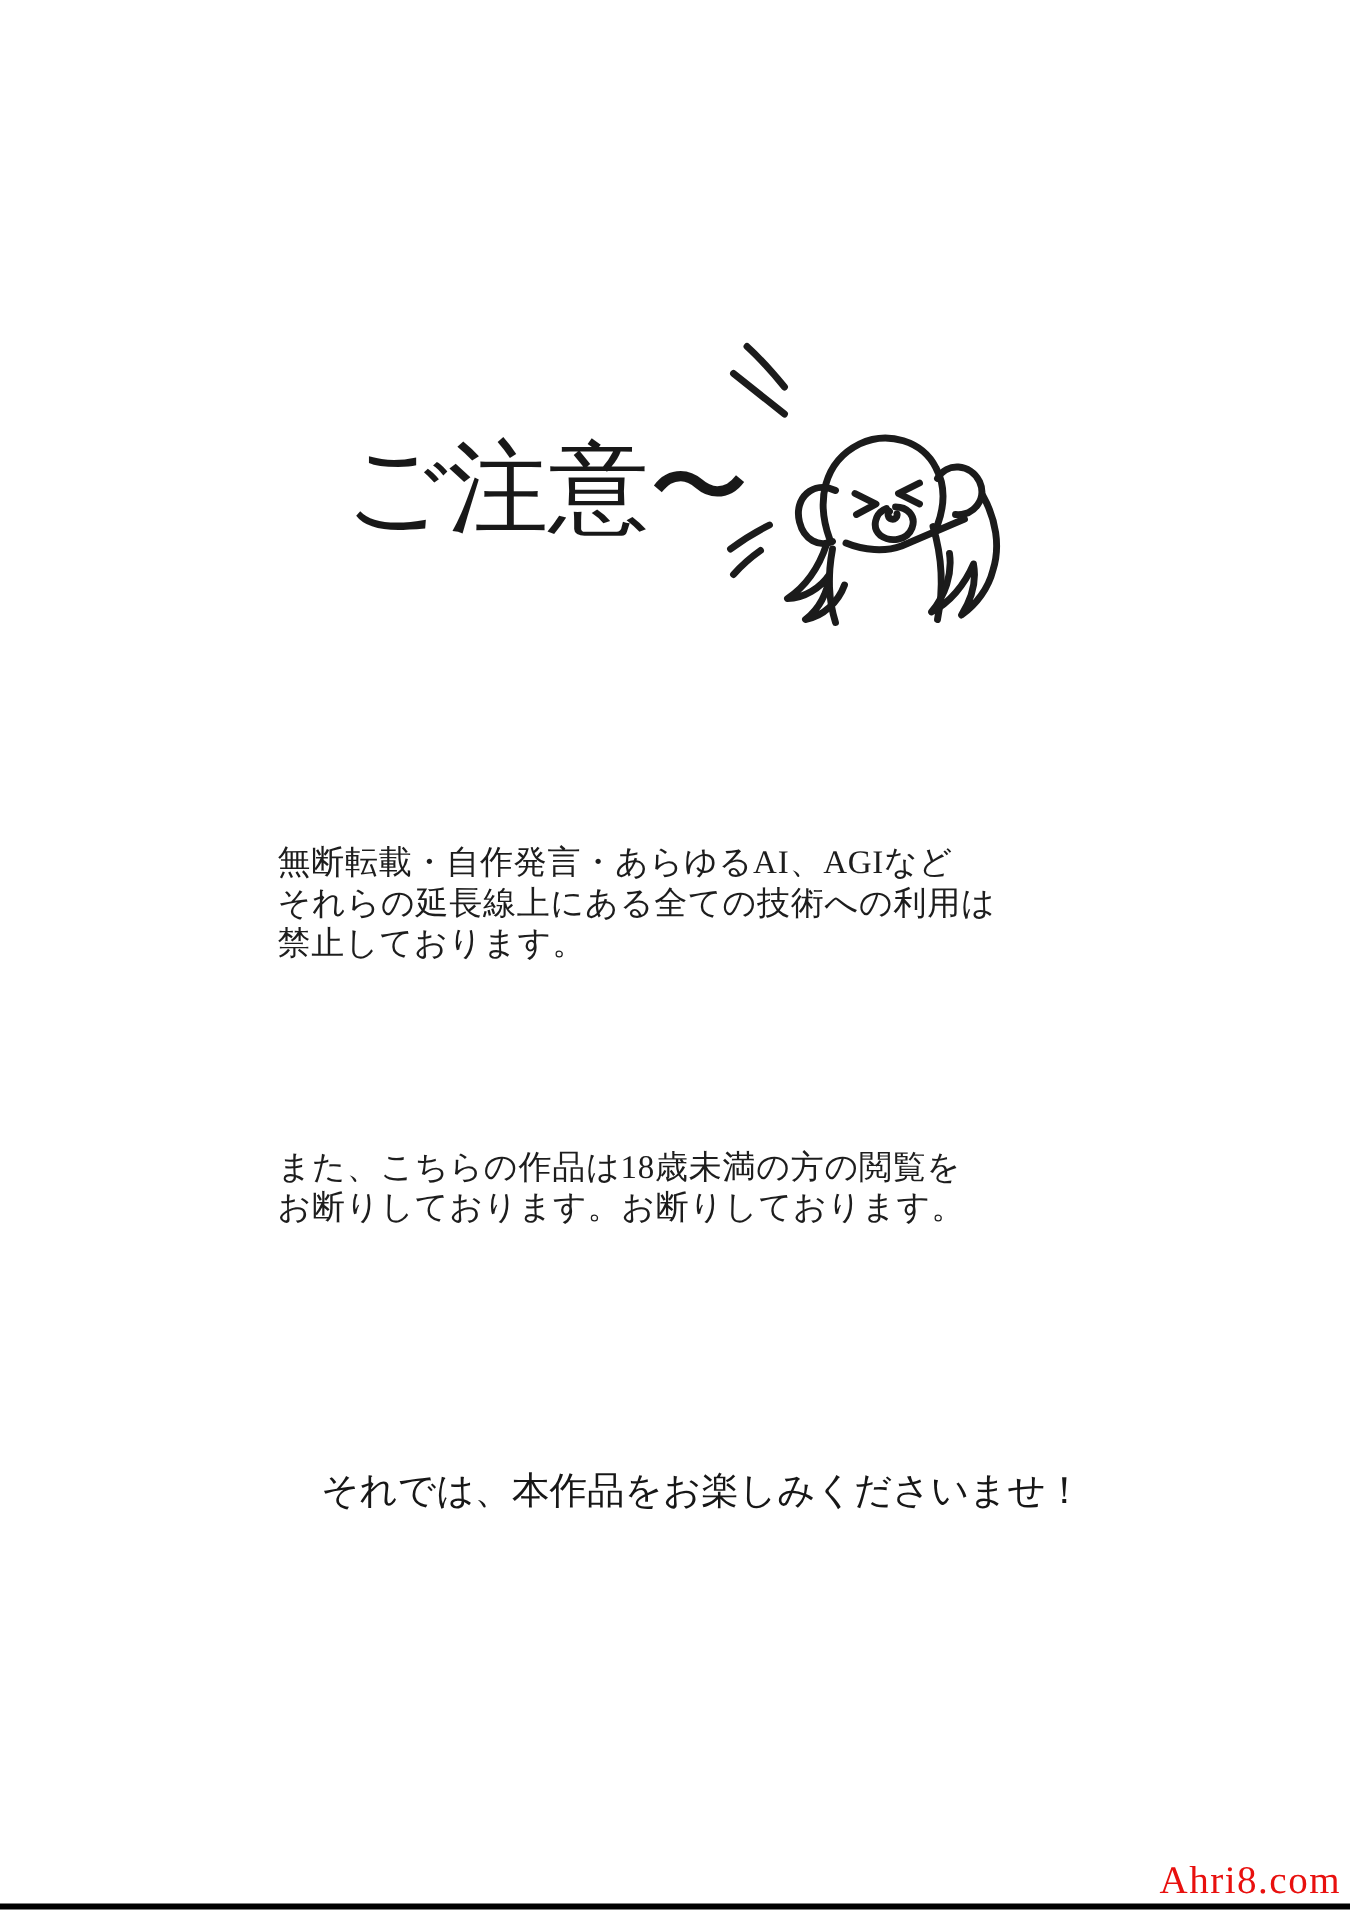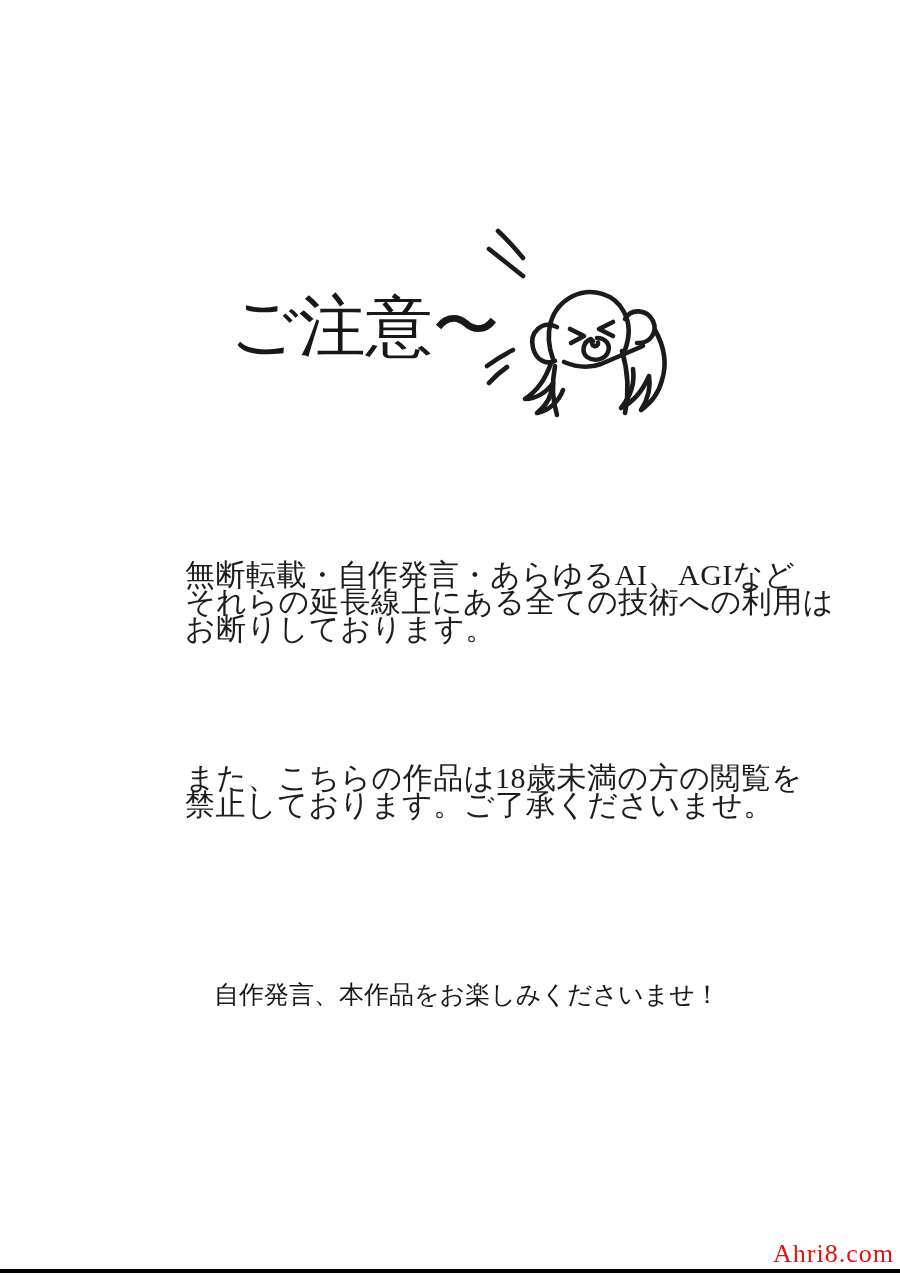--- a/index.html
+++ b/index.html
@@ -32,21 +32,21 @@
   }
   .doodle {
     position: absolute;
     left: 478px;
     top: 222px;
     width: 210px;
     height: 210px;
   }
   .para {
     position: absolute;
-    font-size: 30px;
+    font-size: 22px;
     line-height: 27px;
     letter-spacing: 0.5px;
     white-space: nowrap;
     color: #1d1d1d;
   }
   .para-rights { left: 185px; top: 561px; }
   .para-age    { left: 185px; top: 764px; }
   .closing {
     position: absolute;
     left: 214px;
@@ -114,27 +114,27 @@
 
       <path d="M 73,141 C 68,156 59,169 47,177 C 58,177 69,170 75,161 C 74,173 68,184 59,191 C 71,189 81,179 85,168"></path>
 
       <path d="M 177,108 C 186,124 189,142 184,158 C 181,170 173,181 163,188 C 170,177 173,165 171,154 C 165,168 155,180 143,186 C 152,175 157,161 155,147"></path>
     </g>
   </svg>
 
   <div class="para para-rights">
     <div>無断転載・自作発言・あらゆるAI、AGIなど</div>
     <div>それらの延長線上にある全ての技術への利用は</div>
-    <div>お断りしております。</div>
+    <div>禁止しております。</div>
   </div>
 
   <div class="para para-age">
     <div>また、こちらの作品は18歳未満の方の閲覧を</div>
-    <div>禁止しております。ご了承くださいませ。</div>
+    <div>お断りしております。お断りしております。</div>
   </div>
 
-  <div class="closing">自作発言、本作品をお楽しみくださいませ！</div>
+  <div class="closing">それでは、本作品をお楽しみくださいませ！</div>
 
   <div class="watermark" style="color: rgb(232, 16, 14);">Ahri8.com</div>
 
   <div class="bottom-bar"></div>
 
 </div>
 
 </body></html>

